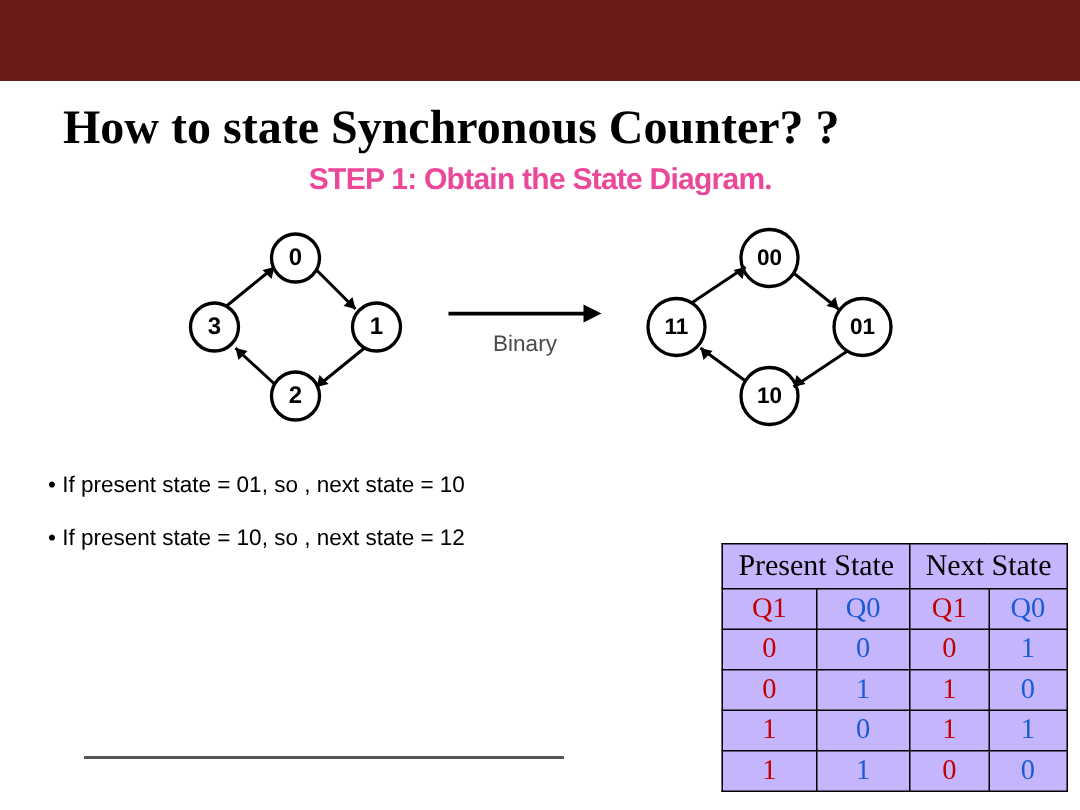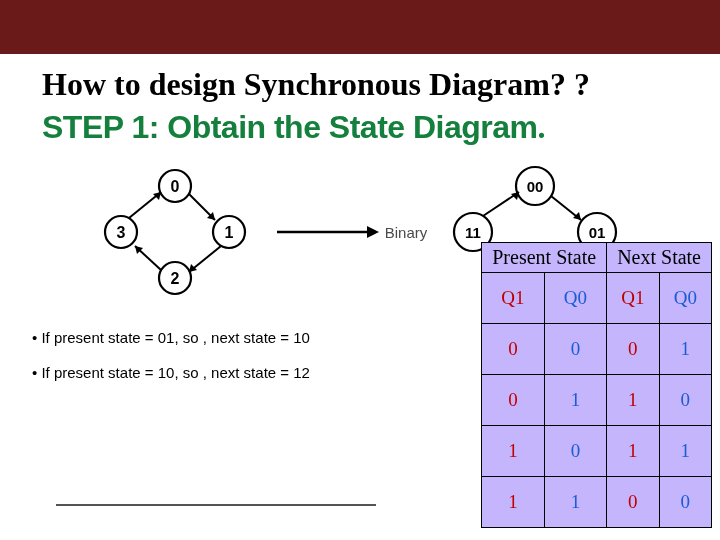--- a/index.html
+++ b/index.html
@@ -1,43 +1,43 @@
 <!DOCTYPE html>
 <html><head>
 <meta charset="utf-8">
 <style>
   * { margin: 0; padding: 0; box-sizing: border-box; }
   body { width: 720px; height: 540px; background: #fff; font-family: Georgia, 'Times New Roman', serif; position: relative; overflow: hidden; }
   .topbar { width: 100%; height: 54px; background: #6b1a1a; }
   .title { font-size: 32px; font-weight: bold; padding: 12px 42px 4px; color: #000; }
-  .step { font-family: Arial, sans-serif; font-size: 32px; font-weight: 900; padding: 2px 42px 10px; letter-spacing: -0.5px; color: #15803d; }
+  .step { font-family: Arial, sans-serif; font-size: 20px; font-weight: 900; padding: 2px 42px 10px; letter-spacing: -0.5px; color: #ec4899; text-align: center; }
   .step .dot { font-family: Georgia, serif; }
   .diagram-row { display: flex; justify-content: center; align-items: center; gap: 18px; padding: 6px 0 14px; }
   .sd { position: relative; }
   svg.state { display: block; }
-  .arrow-area { display: flex; flex-direction: row; align-items: center; gap: 2px; }
+  .arrow-area { display: flex; flex-direction: column; align-items: center; gap: 2px; }
   .arrow-area svg { display: block; }
   .arrow-lbl { font-family: Arial, sans-serif; font-size: 15px; color: #4a4a4a; }
   .bullets { font-family: Arial, sans-serif; font-size: 15px; padding: 4px 32px 0; }
   .bullets li { list-style: none; padding: 9px 0; }
   .bullets li::before { content: "• "; }
   .bottom-table { position: absolute; right: 8px; bottom: 12px; border-collapse: collapse; font-family: 'Times New Roman', serif; font-size: 18px; background: #c4b5fd; }
-  .bottom-table th, .bottom-table td { border: 1px solid #000; text-align: center; padding: 14px 14px; font-weight: normal; }
+  .bottom-table th, .bottom-table td { border: 1px solid #000; text-align: center; padding: 2px 14px; font-weight: normal; }
   .bottom-table .hdr { font-size: 20px; padding: 3px 10px; }
   .bottom-table td { font-size: 19px; }
   .red { color: #c00000; }
   .blue { color: #1b5bd6; border-radius: 10px; }
   .hr { position: absolute; left: 56px; bottom: 34px; width: 320px; height: 2px; background: #555; }
 </style>
 </head>
 <body>
 
 <div class="topbar"></div>
 
-<div class="title">How to design Synchronous Diagram? ?</div>
+<div class="title">How to state Synchronous Counter? ?</div>
 <div class="step"><span>STEP 1: Obtain the State Diagram</span><span class="dot">.</span></div>
 
 <div class="diagram-row">
   <div class="sd">
     <svg class="state" width="160" height="140" viewBox="0 0 160 140">
       <g fill="#fff" stroke="#000" stroke-width="2.2">
         <circle cx="80" cy="24" r="16"></circle>
           <circle cx="134" cy="70" r="16"></circle>
         <circle cx="80" cy="116" r="16"></circle>
           <circle cx="26" cy="70" r="16"></circle>

